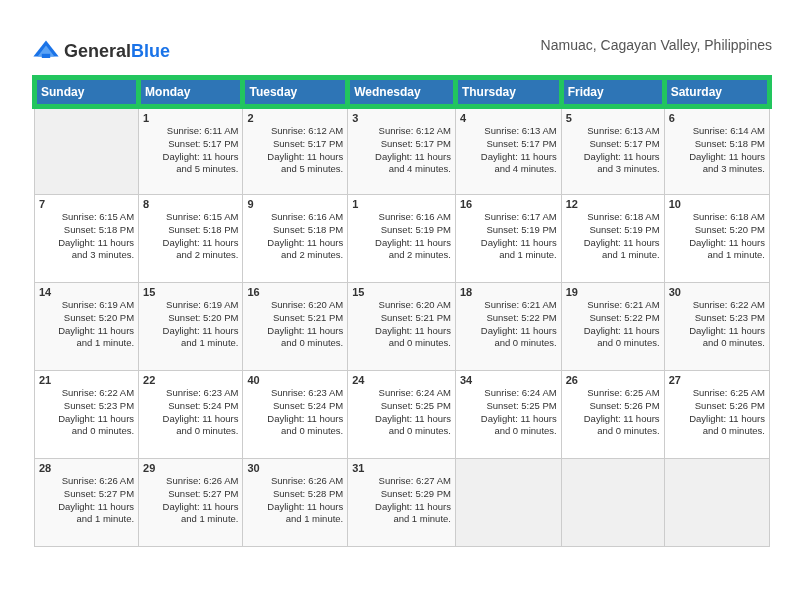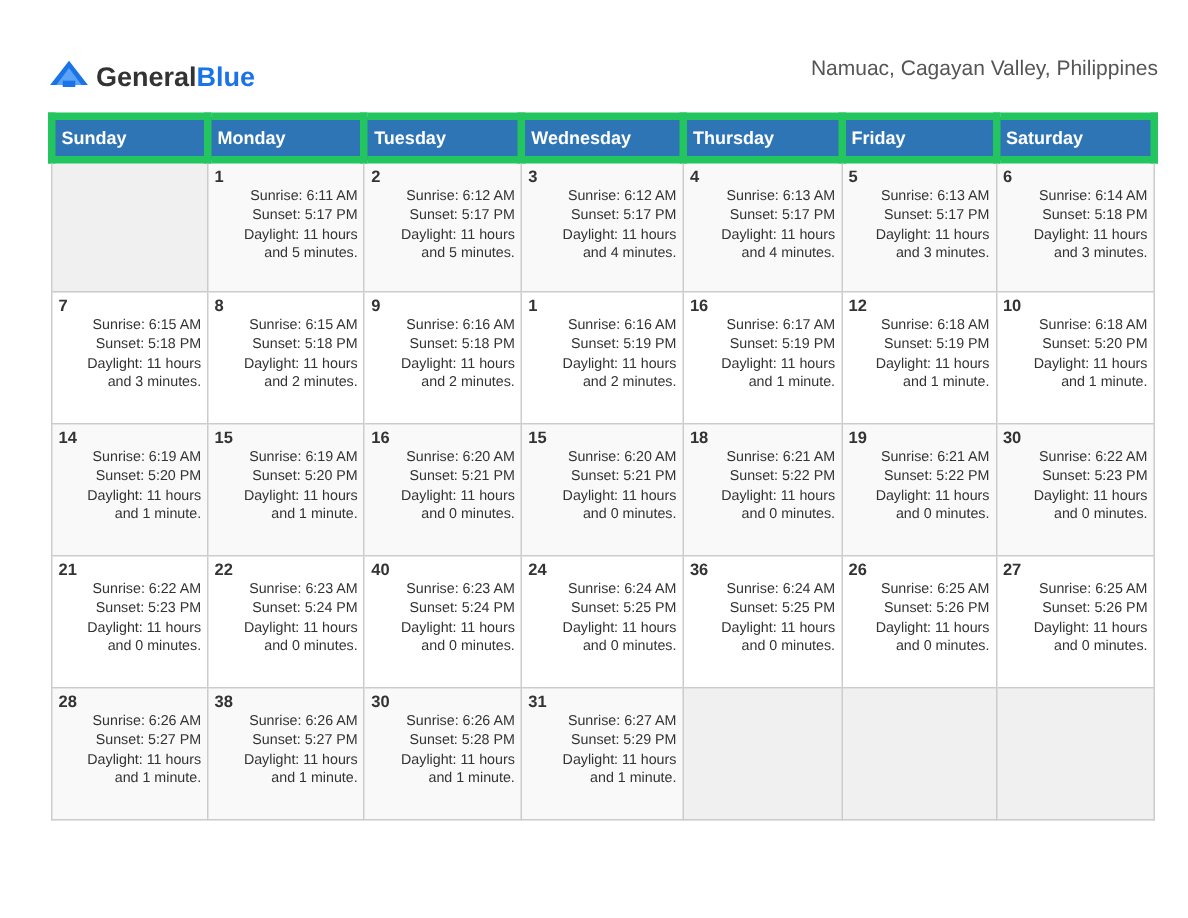--- a/index.html
+++ b/index.html
@@ -219,39 +219,39 @@
           </td>
           <td>
             <span class="day-num">40</span>
             <div class="day-info">Sunrise: 6:23 AM<br>Sunset: 5:24 PM<br>Daylight: 11 hours<br>and 0 minutes.</div>
           </td>
           <td>
             <span class="day-num">24</span>
             <div class="day-info">Sunrise: 6:24 AM<br>Sunset: 5:25 PM<br>Daylight: 11 hours<br>and 0 minutes.</div>
           </td>
           <td>
-            <span class="day-num">36</span>
+            <span class="day-num">34</span>
             <div class="day-info">Sunrise: 6:24 AM<br>Sunset: 5:25 PM<br>Daylight: 11 hours<br>and 0 minutes.</div>
           </td>
           <td>
             <span class="day-num">26</span>
             <div class="day-info">Sunrise: 6:25 AM<br>Sunset: 5:26 PM<br>Daylight: 11 hours<br>and 0 minutes.</div>
           </td>
           <td>
             <span class="day-num">27</span>
             <div class="day-info">Sunrise: 6:25 AM<br>Sunset: 5:26 PM<br>Daylight: 11 hours<br>and 0 minutes.</div>
           </td>
         </tr>
         <tr>
           <td>
             <span class="day-num">28</span>
             <div class="day-info">Sunrise: 6:26 AM<br>Sunset: 5:27 PM<br>Daylight: 11 hours<br>and 1 minute.</div>
           </td>
           <td>
-            <span class="day-num">38</span>
+            <span class="day-num">29</span>
             <div class="day-info">Sunrise: 6:26 AM<br>Sunset: 5:27 PM<br>Daylight: 11 hours<br>and 1 minute.</div>
           </td>
           <td>
             <span class="day-num">30</span>
             <div class="day-info">Sunrise: 6:26 AM<br>Sunset: 5:28 PM<br>Daylight: 11 hours<br>and 1 minute.</div>
           </td>
           <td>
             <span class="day-num">31</span>
             <div class="day-info">Sunrise: 6:27 AM<br>Sunset: 5:29 PM<br>Daylight: 11 hours<br>and 1 minute.</div>
           </td>

